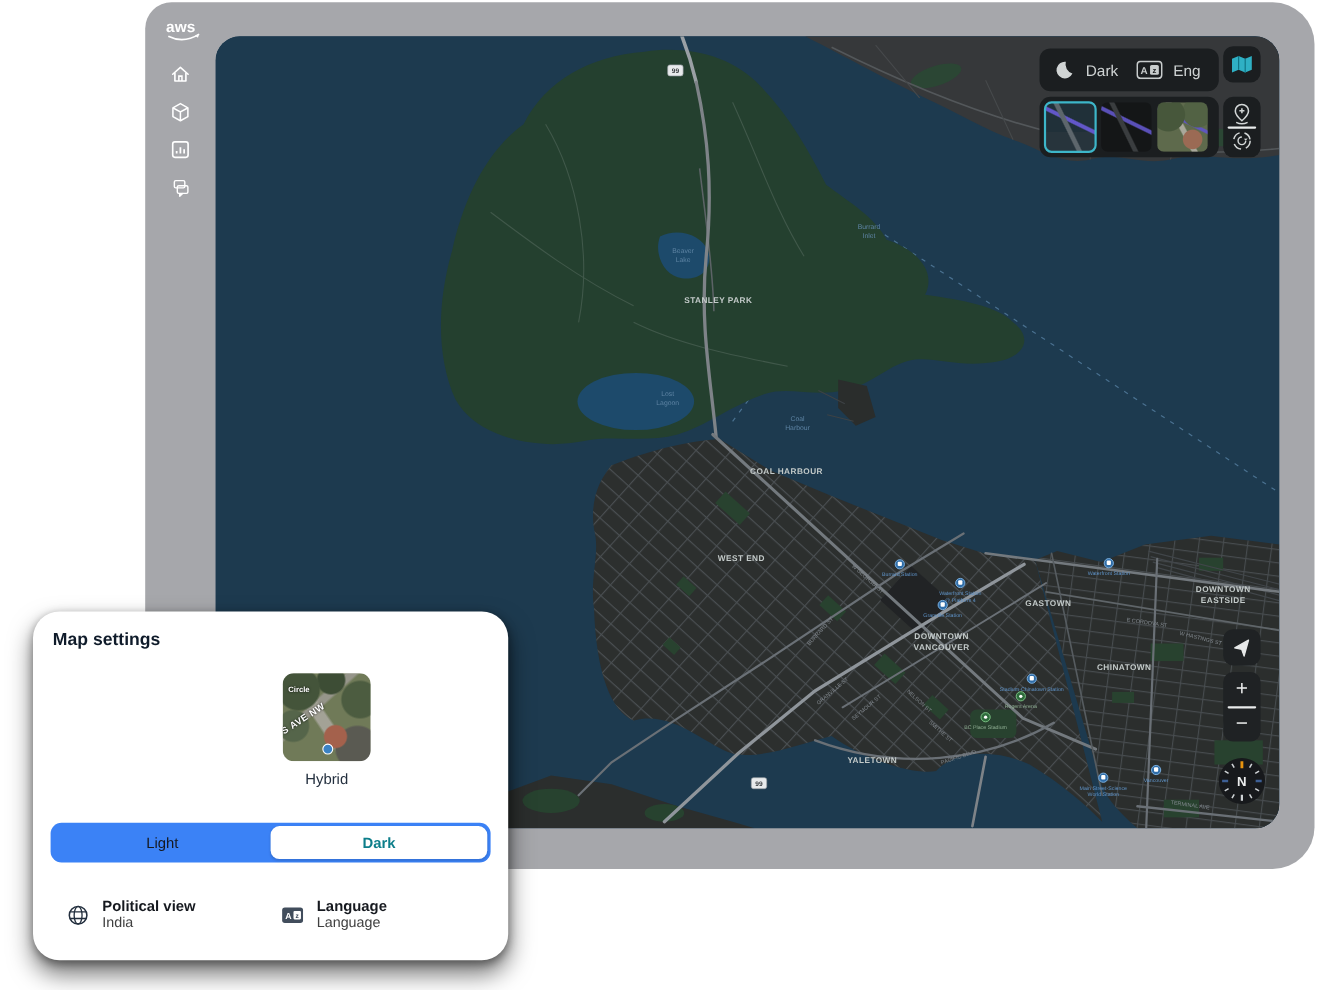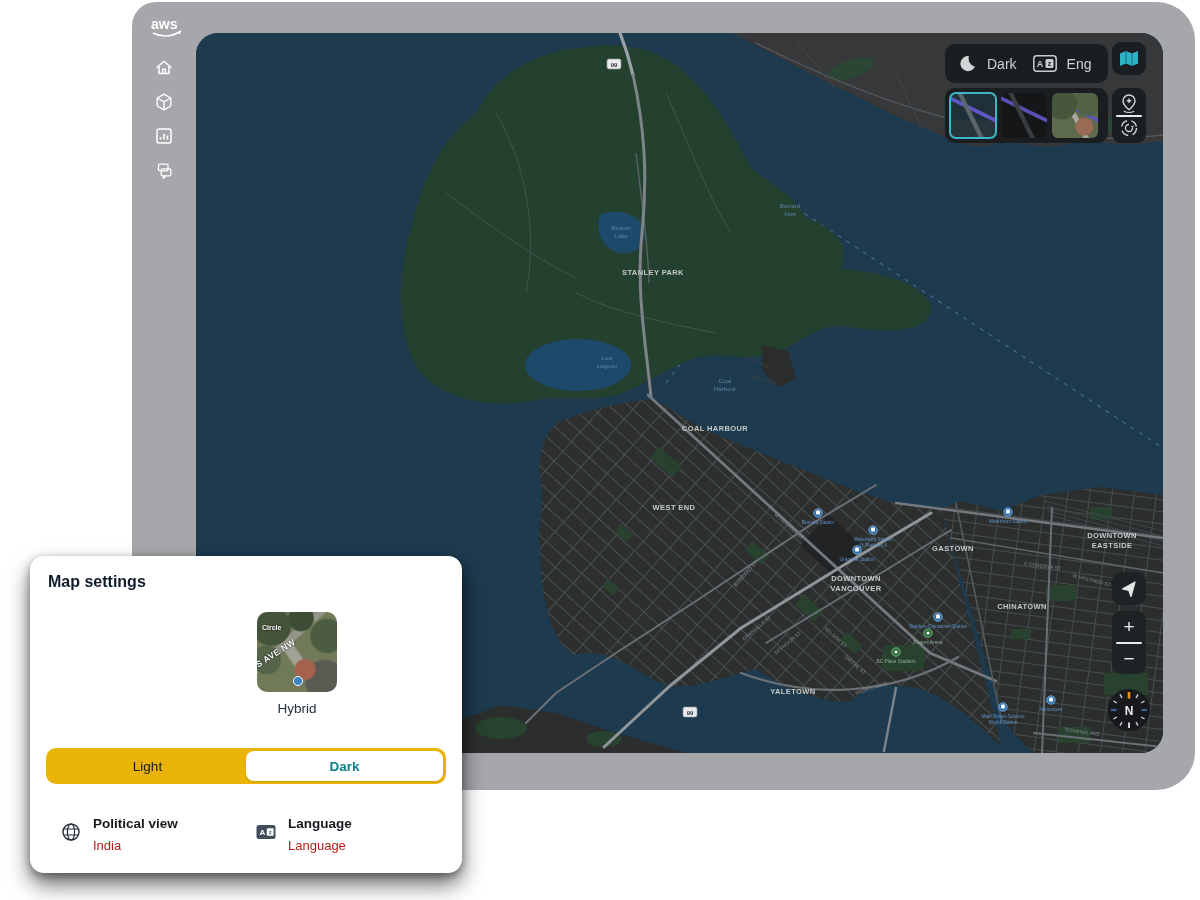--- a/index.html
+++ b/index.html
@@ -49,21 +49,21 @@
   .pill-divider { width:26px; height:2px; background:#e9ebeb; border-radius:1px; }
   .nav-btn { left:1112px; top:572px; width:34px; height:33px; border-radius:9px; background:#1f2224;
     display:flex; align-items:center; justify-content:center; }
   .zoom-pill { left:1112px; top:611px; width:34px; height:63px; border-radius:9px; background:#1f2224;
     display:flex; flex-direction:column; align-items:center; justify-content:space-between; padding:2px 0; }
   .zoom-pill .zbtn { color:#e8eaea; font-size:19px; line-height:27px; width:100%; text-align:center; }
   .compass { left:1107px; top:688px; width:44px; height:44px; }
 
   
   .panel { position:absolute; left:30px; top:556px; width:432px; height:317px;
-    background:#fff; border-radius:14px;
+    background:#fff; border-radius:24px;
     box-shadow:0 12px 22px rgba(0,0,0,.55), 0 3px 8px rgba(0,0,0,.35); }
   .panel-title { position:absolute; left:18px; top:17px; font-size:16px; font-weight:bold; color:#0f1b2a; }
   .style-item { position:absolute; top:56px; width:106px; text-align:center; }
   .st-0{left:2px;} .st-1{left:108px;} .st-2{left:214px;} .st-3{left:320px;}
   .style-thumb { width:80px; height:80px; border-radius:10px; margin:0 auto; overflow:hidden;
     position:relative; background:#fff; }
   .style-thumb.sel { box-shadow:0 0 0 2.5px #0d7e8a; }
   .style-label { margin-top:9px; font-size:13.5px; color:#232f3e; }
   .style-label.sel { color:#0d7e8a; }
   .thumb-hybrid { background:#707a58;
@@ -74,31 +74,31 @@
       radial-gradient(circle at 60% 72%, #a4614c 0 13%, transparent 15%),
       radial-gradient(circle at 85% 85%, #5a5a52 0 20%, transparent 22%),
       linear-gradient(56deg, transparent 40%, #a3a296 42%, #a3a296 50%, transparent 52%),
       linear-gradient(-42deg, transparent 58%, #96958a 60%, #96958a 65%, transparent 67%); }
   .hyb-txt { position:absolute; color:#fff; font-weight:bold; text-shadow:0 0 2px #000; }
   .hyb-circle { left:5px; top:12px; font-size:7px; }
   .hyb-ave { left:-4px; top:36px; font-size:8.5px; transform:rotate(-33deg); letter-spacing:.5px; }
   .hyb-dot { position:absolute; left:36px; bottom:6px; width:10px; height:10px; border-radius:50%;
     background:#3b82c4; border:1.5px solid #fff; }
   .seg { position:absolute; left:16px; top:192px; width:400px; height:36px;
-    background:#eab308; border-radius:10px; display:flex; padding:3px; }
+    background:#3b82f6; border-radius:10px; display:flex; padding:3px; }
   .seg-opt { flex:1; display:flex; align-items:center; justify-content:center;
     font-size:13.5px; color:#16191f; border-radius:8px; }
   .seg-opt.sel { background:#fff; color:#0d7e8a; font-weight:bold;
     box-shadow:0 1px 2px rgba(0,0,0,.12); }
   .meta-row { position:absolute; left:0; top:260px; width:100%; height:44px; }
   .meta-group { position:absolute; top:0; display:flex; gap:12px; }
   .mg-pol { left:31px; } .mg-lang { left:226px; }
   .meta-icon { width:20px; height:20px; margin-top:6px; }
   .meta-label { font-size:13.5px; color:#16191f; font-weight:bold; }
-  .meta-value { font-size:13px; color:#b91c1c; margin-top:7px; }
+  .meta-value { font-size:13px; color:#404040; margin-top:0; }
 
   
   text { font-family:"Liberation Sans","DejaVu Sans",sans-serif; }
   .plbl { fill:#c3cac9; font-weight:bold; letter-spacing:.4px; }
   .wlbl { fill:#5d83a3; }
   .slbl { fill:#80878d; }
   .stlbl { fill:#5f93c8; }
   .polbl { fill:#8fae93; }
 </style>
 </head>

